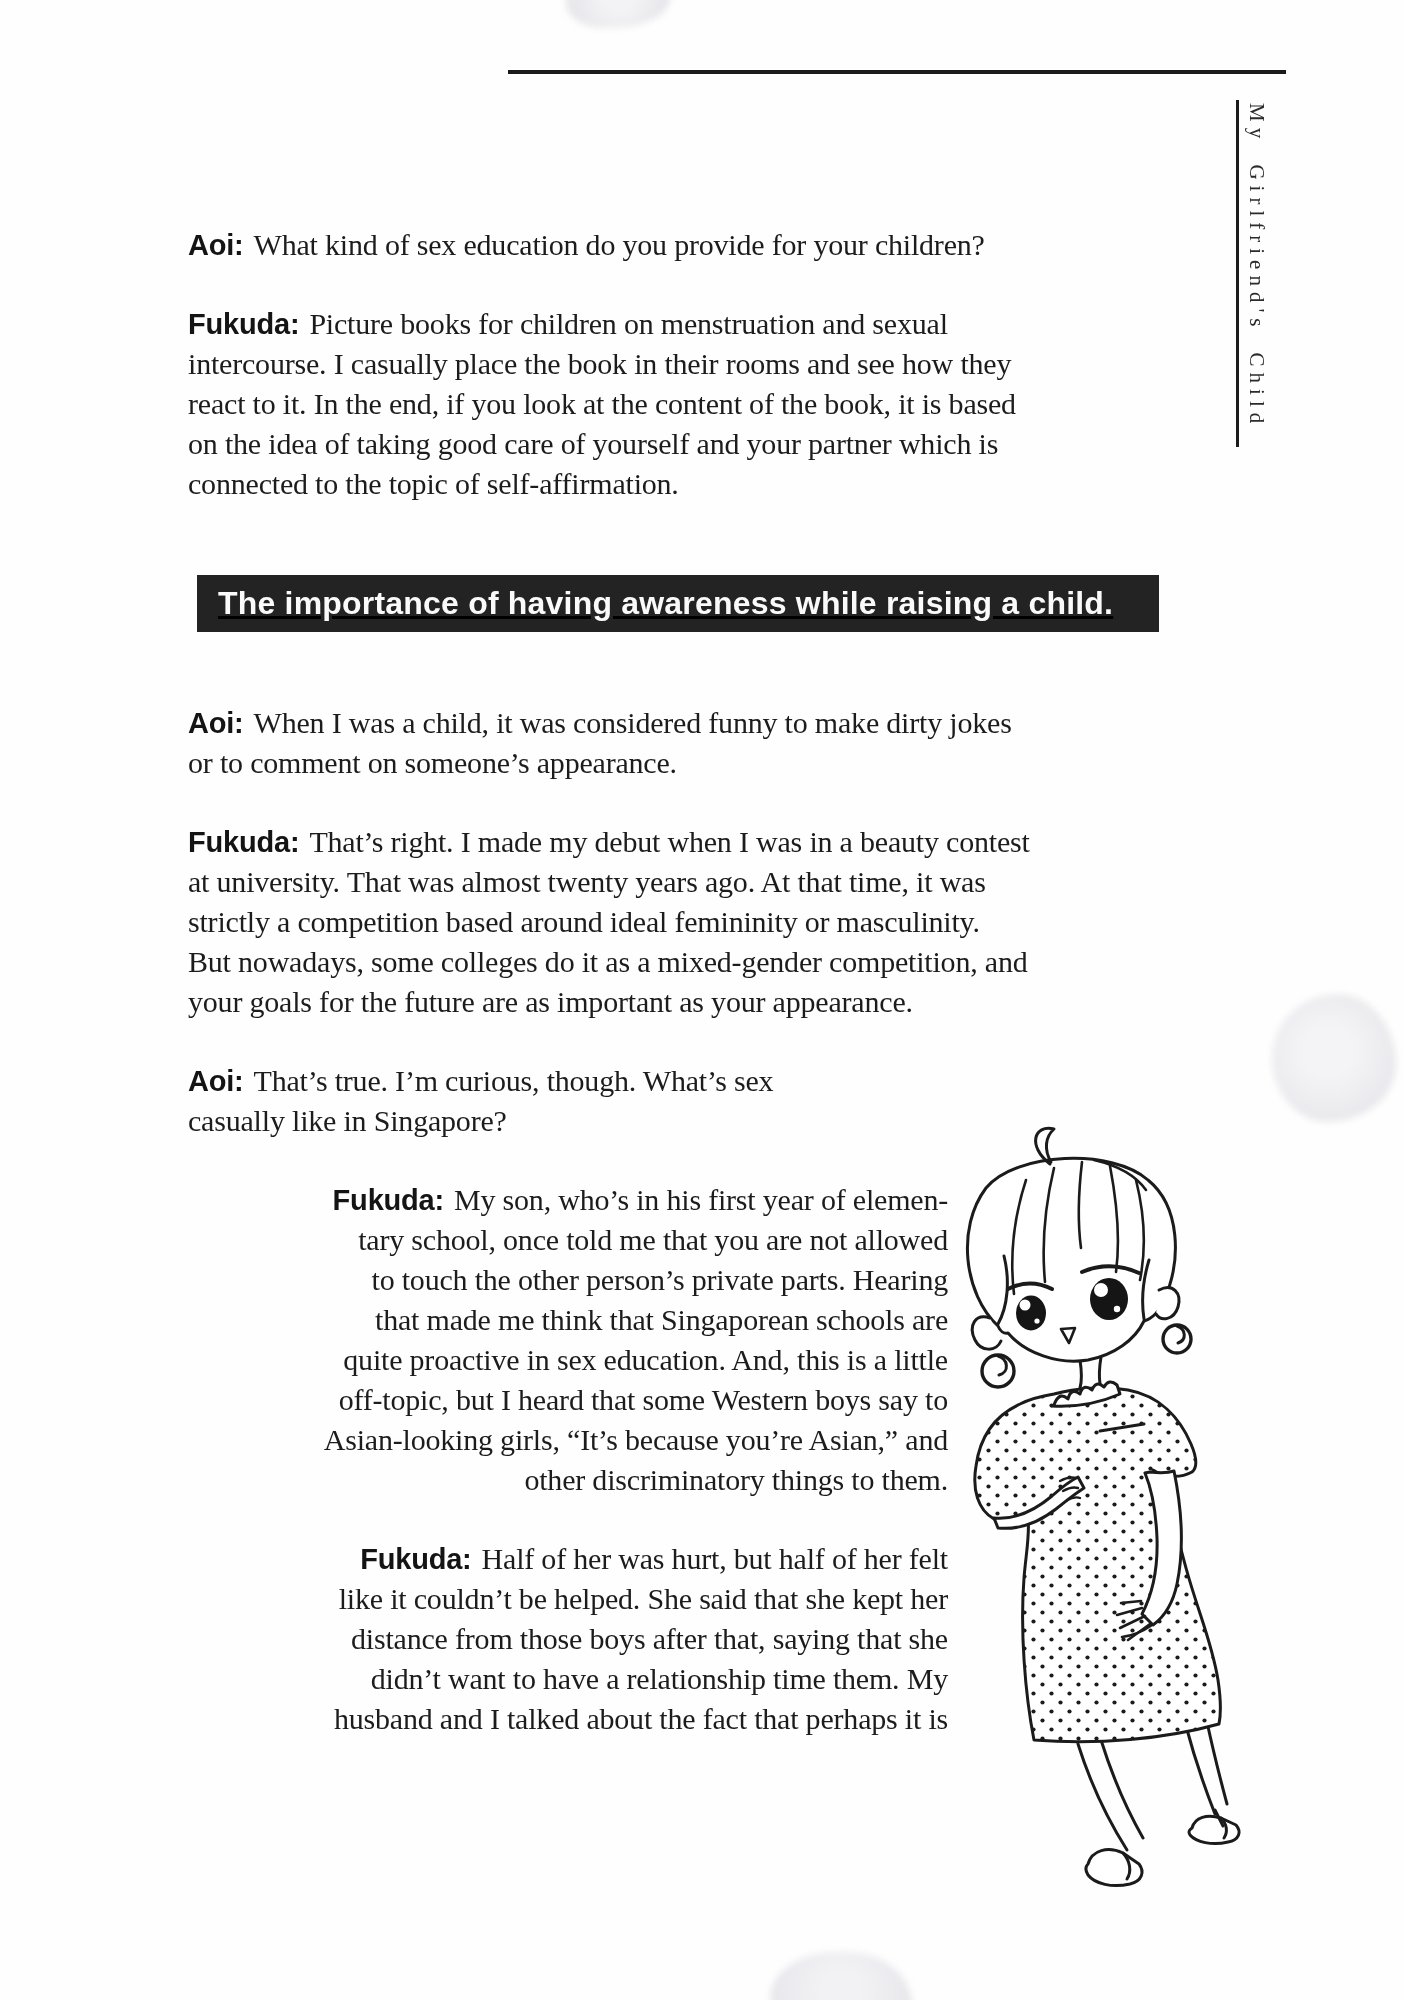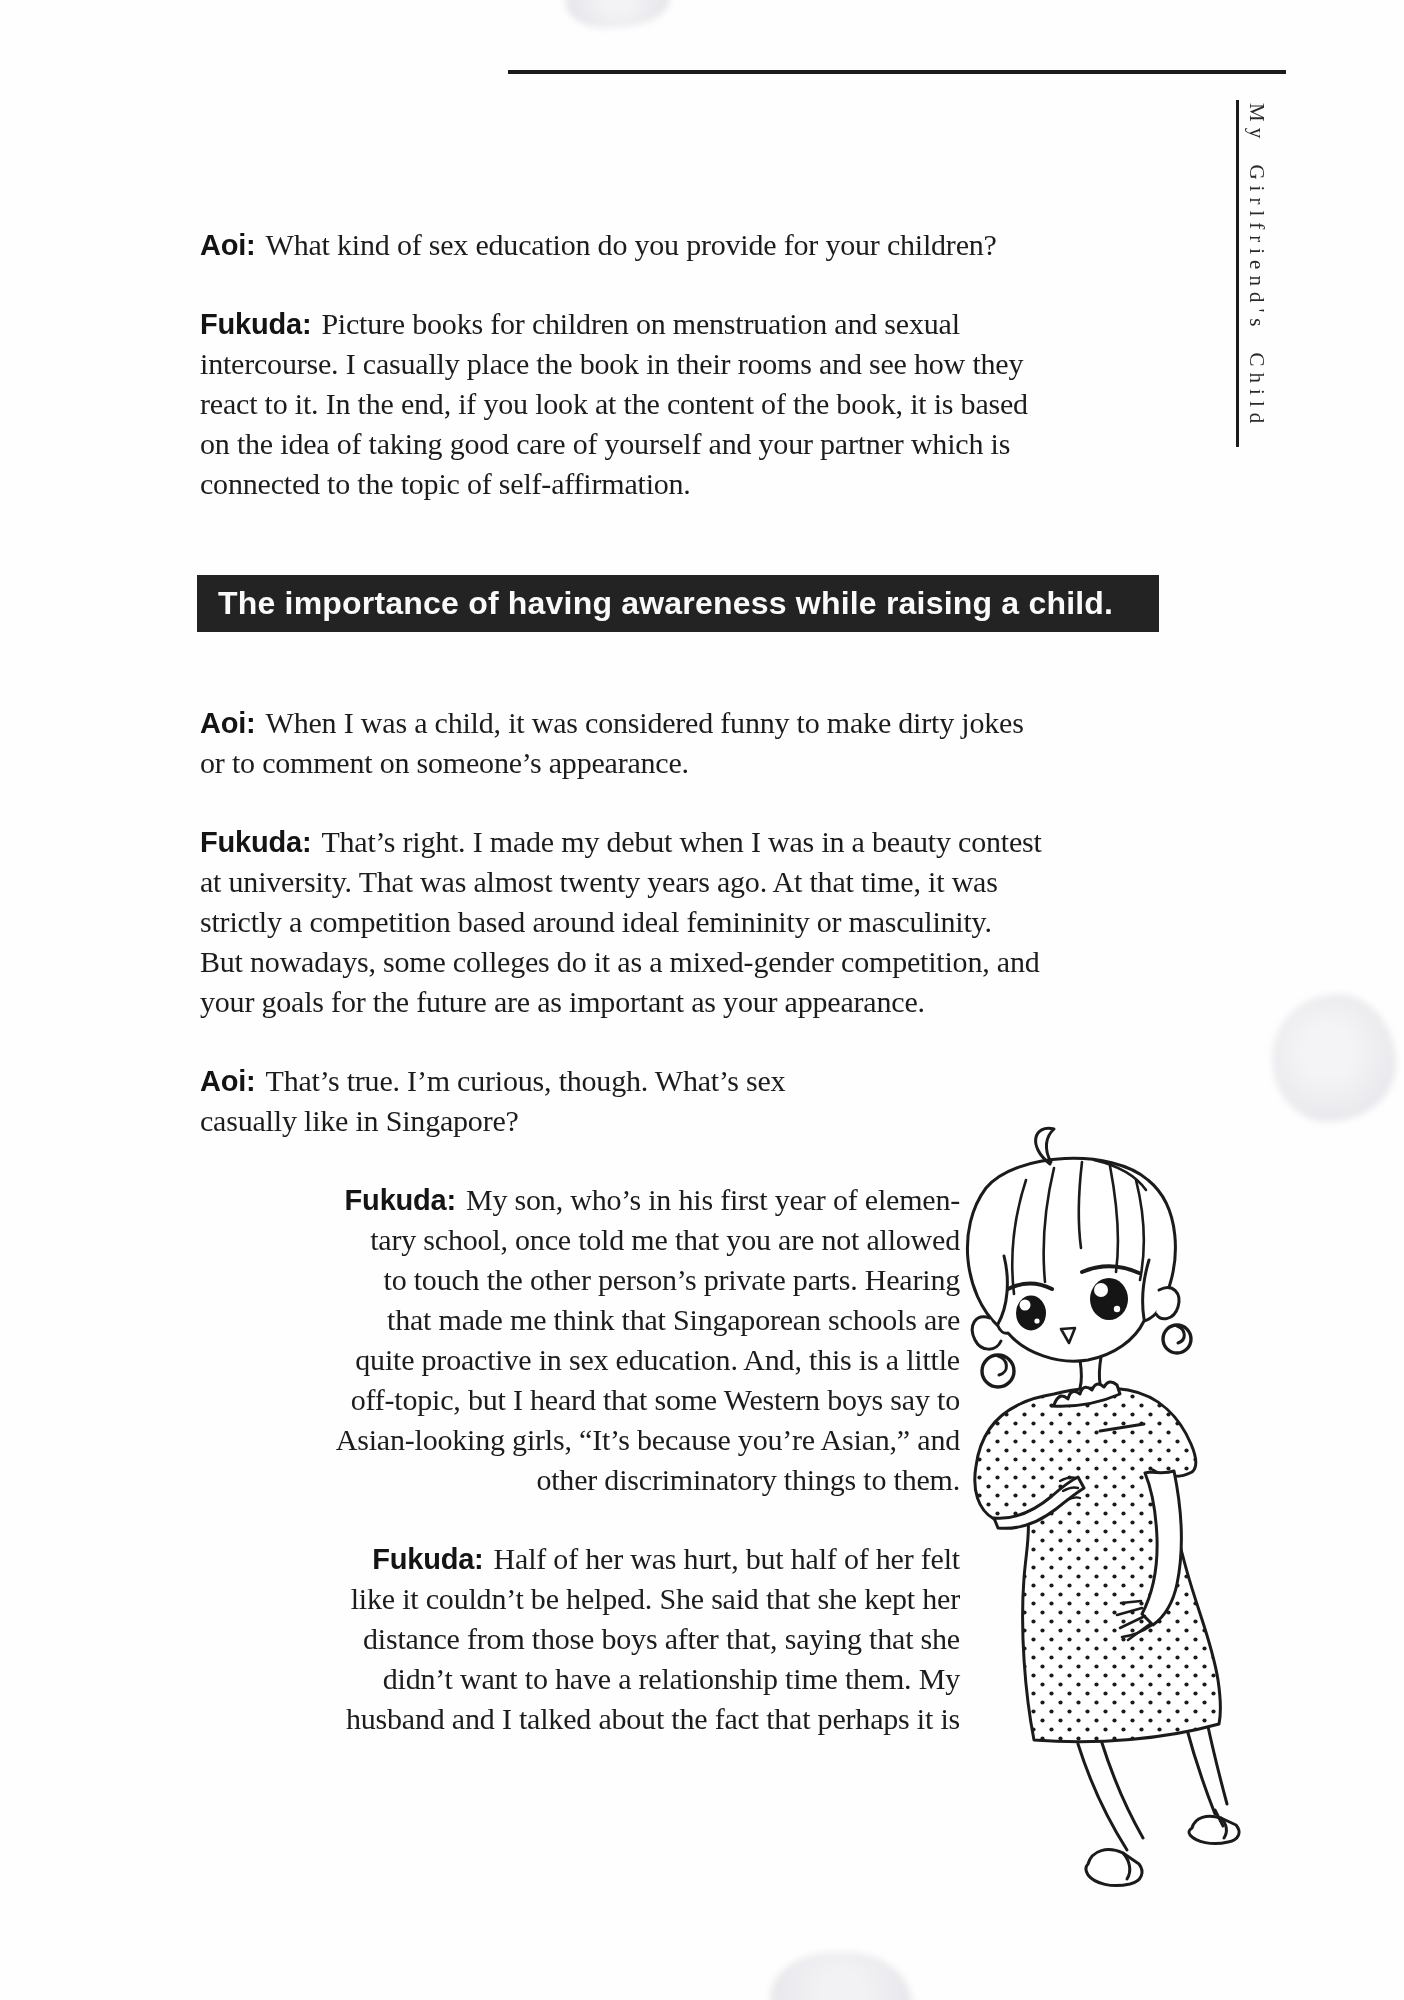--- a/index.html
+++ b/index.html
@@ -7,30 +7,30 @@
        font-family:"Liberation Serif",serif;}
   
   #top-rule{position:absolute;left:508px;top:70px;width:778px;height:4px;background:#1b1b1b;}
   
   #title-line{position:absolute;left:1236px;top:100px;width:3px;height:347px;background:#1b1b1b;}
   #vertical-title{position:absolute;left:1244px;top:103px;height:360px;
       writing-mode:vertical-rl;text-orientation:mixed;
       font-family:"Liberation Serif",serif;font-size:21px;color:#2a2a2a;
       letter-spacing:6px;word-spacing:9px;white-space:nowrap;}
   
-  .col{position:absolute;left:200px;width:1010px;}
+  .col{position:absolute;left:188px;width:1010px;}
   #col-top{top:225px;}
   #col-main{top:703px;}
   .para{font-size:30px;line-height:40px;color:#1c1c1c;margin:0 0 39px 0;letter-spacing:-0.2px;}
   .para.narrow{width:760px;text-align:right;}
   .speaker{font-family:"Liberation Sans",sans-serif;font-weight:bold;font-size:29px;margin-right:10px;color:#141414;}
   .ptext{white-space:pre-line;}
   
   #section-bar{position:absolute;left:197px;top:575px;width:962px;height:57px;background:#232323;
-      display:flex;align-items:center;padding-left:21px;box-sizing:border-box;}
+      display:flex;align-items:center;padding-left:21px;box-sizing:border-box;text-decoration:underline;}
   #section-bar span{font-family:"Liberation Sans",sans-serif;font-weight:bold;font-size:32px;color:#fafafa;letter-spacing:0.2px;}
   
   .blob{position:absolute;filter:blur(3px);}
   #blob-top{left:566px;top:-26px;width:104px;height:54px;background:radial-gradient(circle at 50% 40%,#f3f3f6 25%,#e7e7eb 80%);
       border-radius:45% 55% 60% 40%/40% 50% 60% 50%;}
   #blob-right{left:1272px;top:994px;width:124px;height:128px;background:radial-gradient(circle at 45% 45%,#f4f4f7 25%,#e7e7eb 80%);
       border-radius:53% 47% 55% 45%/50% 55% 45% 50%;}
   #blob-bottom{left:770px;top:1952px;width:142px;height:72px;background:radial-gradient(circle at 50% 55%,#f2f2f5 25%,#e9e9ed 80%);
       border-radius:50% 50% 40% 60%/70% 80% 30% 40%;}
   

